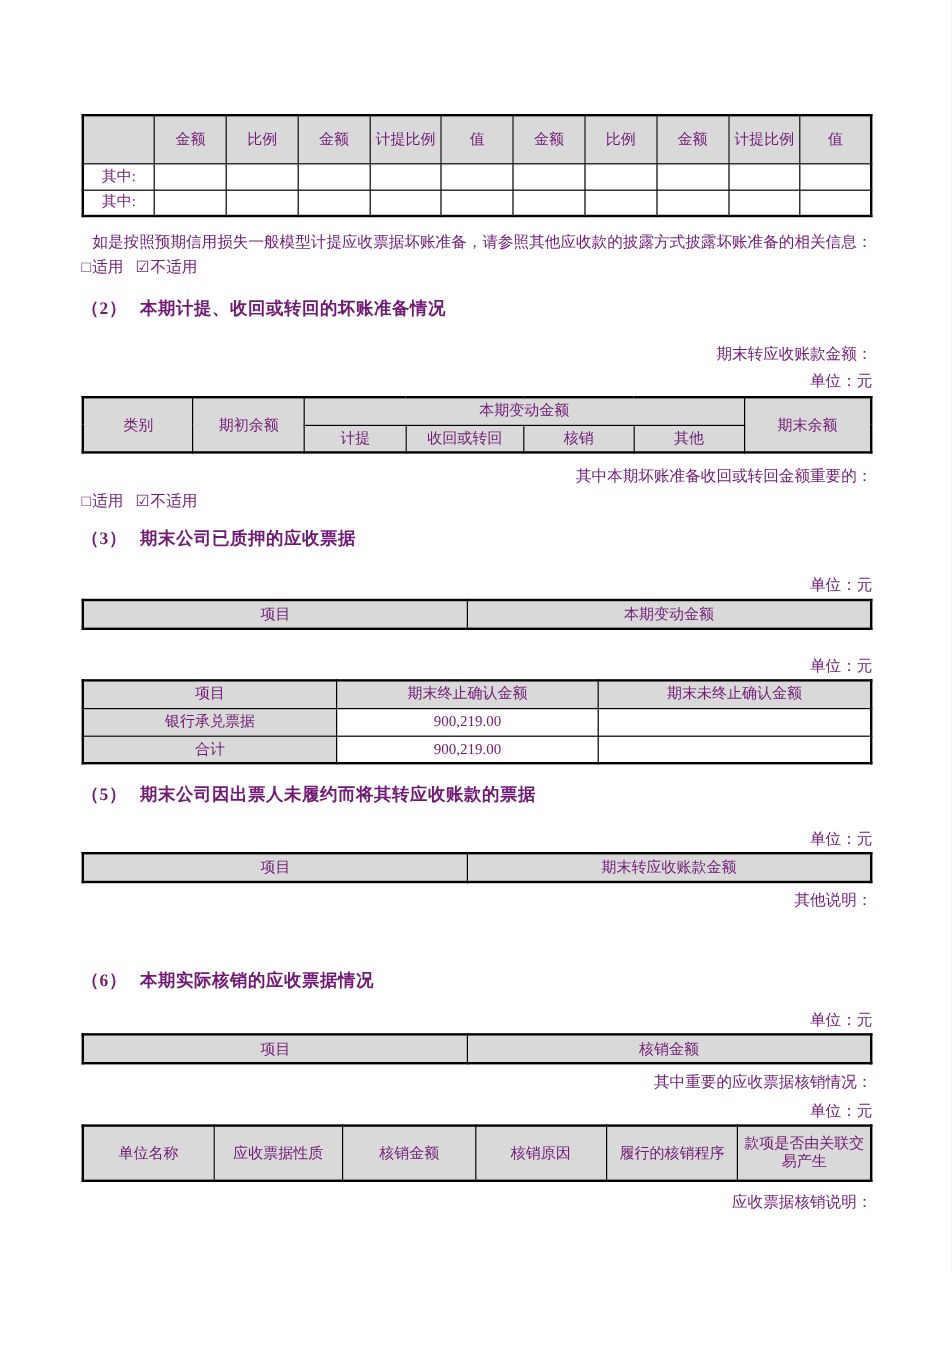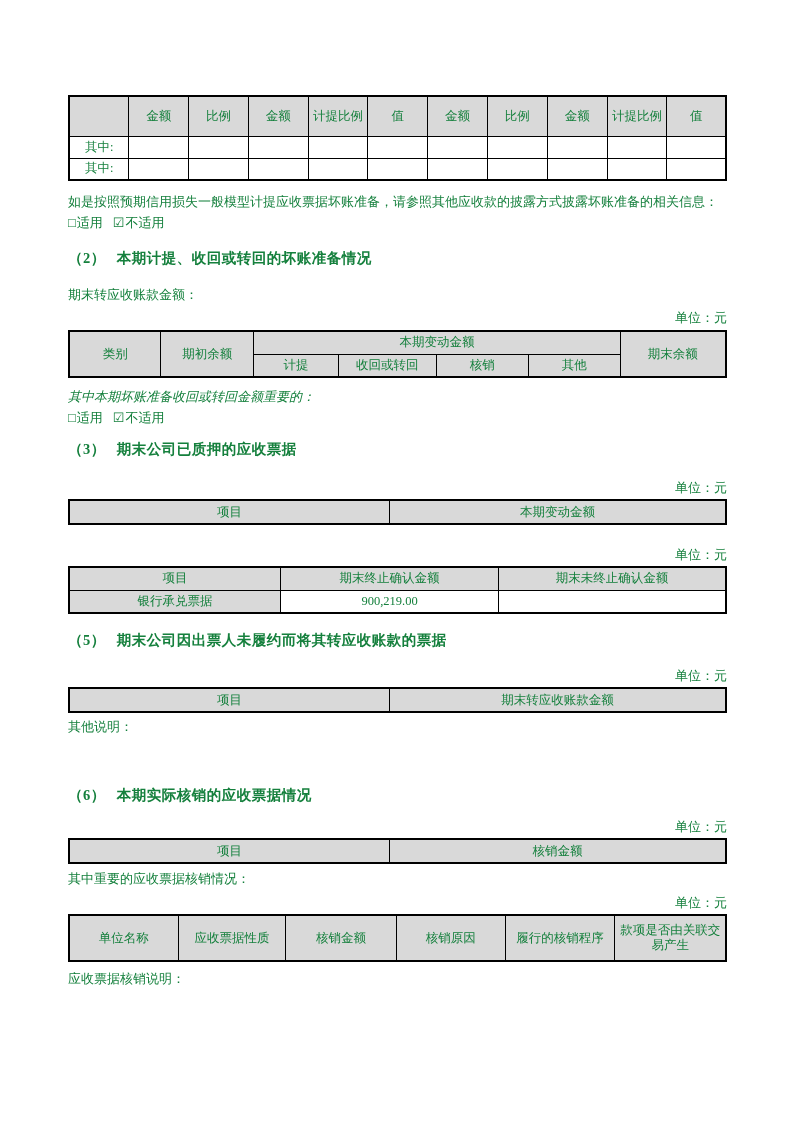--- a/index.html
+++ b/index.html
@@ -4,26 +4,26 @@
 <style>
   * { box-sizing: border-box; margin: 0; padding: 0; }
   html, body { background: #e8e8e8; }
   .page {
     position: relative;
     width: 793px;
     height: 1122px;
     margin: 0 auto;
     background: #ffffff;
     font-family: "Liberation Serif", "DejaVu Serif", serif;
-    color: #15803d;
+    color: #701a75;
     overflow: hidden;
   }
   .content { margin: 0 66px 0 68px; }
 
-  p.body-text { font-size: 13px; line-height: 16px; }
+  p.body-text { font-size: 13px; line-height: 16px; text-align: right; }
   p.unit-line { font-size: 13px; line-height: 16px; text-align: right; }
 
   .heading { font-size: 14.5px; font-weight: bold; line-height: 18px; letter-spacing: 0.5px; }
   .heading .h-num { margin-right: 11px; }
 
   .cb-line { font-size: 13px; line-height: 16px; }
   .cb-item { margin-right: 10px; }
   .cb-box { font-size: 13px; margin-right: 1px; }
 
   table.tbl {
@@ -51,21 +51,21 @@
   .t1 .hdr th{ height: 40px; }
   .t1 td     { height: 22px; margin-top: 44px; }
 
   .note1     { margin-top: 13px; }
   .cb1       { margin-top: 5px; }
   .h-s2      { margin-top: 18px; }
   .intro2    { margin-top: 20px; }
   .unit2     { margin-top: 7px; }
   .t2        { margin-top: 4px; }
   .t2 td, .t2 th { height: 23px; }
-  .note2     { margin-top: 11px; font-style: italic; }
+  .note2     { margin-top: 11px; }
   .cb2       { margin-top: 5px; }
   .h-s3      { margin-top: 14px; }
   .unit3     { margin-top: 22px; }
   .t3        { margin-top: 3px; }
   .t3 th     { height: 24px; }
   .h-s4      { margin-top: 21px; }
   .unit4     { margin-top: 22px; }
   .t4        { margin-top: 3px; }
   .t4 td, .t4 th { height: 23px; }
   .h-s5      { margin-top: 17px; }
@@ -212,20 +212,25 @@
           <tr class="hdr">
         <th>项目</th>
         <th>期末终止确认金额</th>
         <th>期末未终止确认金额</th>
       </tr>
       <tr>
         <td class="shaded lbl-left">银行承兑票据</td>
         <td class="num">900,219.00</td>
         <td></td>
       </tr>
+      <tr>
+        <td class="shaded lbl-left">合计</td>
+        <td class="num">900,219.00</td>
+        <td></td>
+      </tr>
     </tbody>
       </table>
 
     <p class="heading h-s5"><span class="h-num">（5）</span><span>期末公司因出票人未履约而将其转应收账款的票据</span></p>
     <p class="unit-line unit5">单位：元</p>
     <table class="tbl t5">
       <colgroup>
           <col style="width:48.8%">
           <col style="width:51.2%">
         </colgroup>

